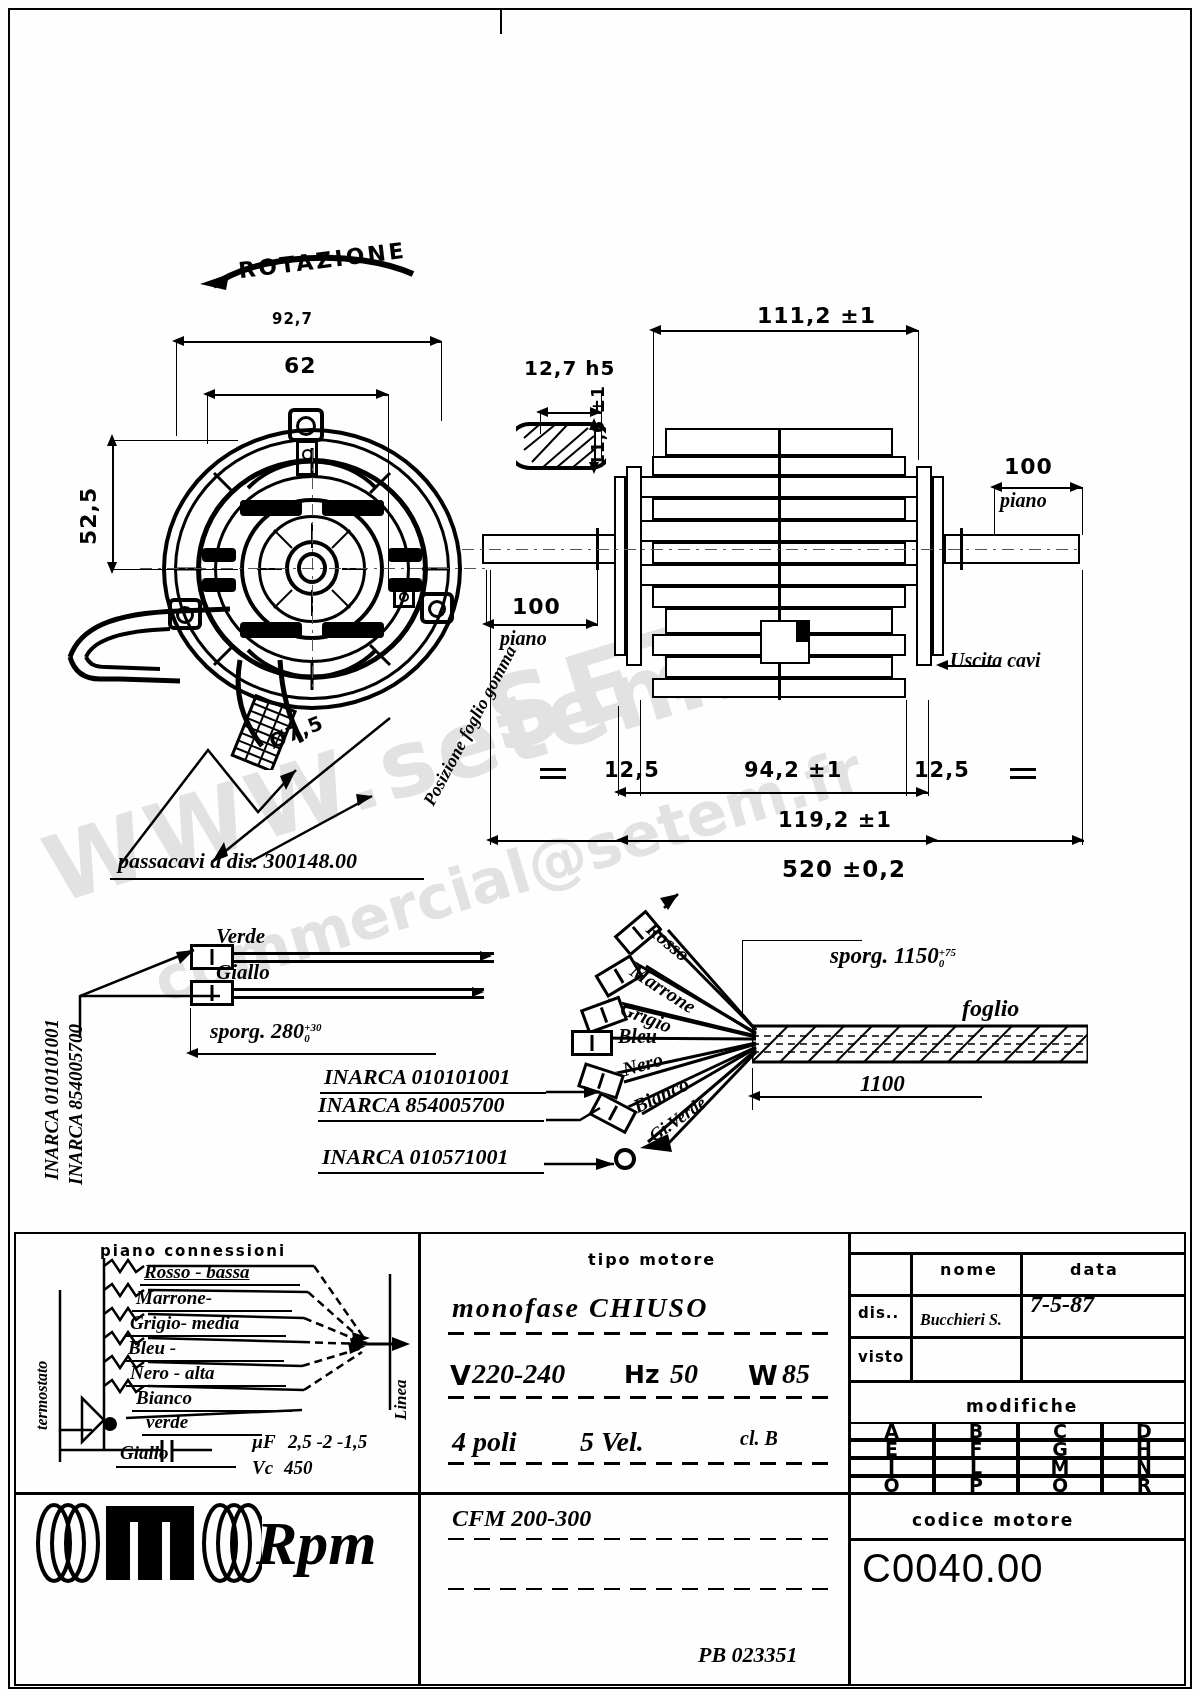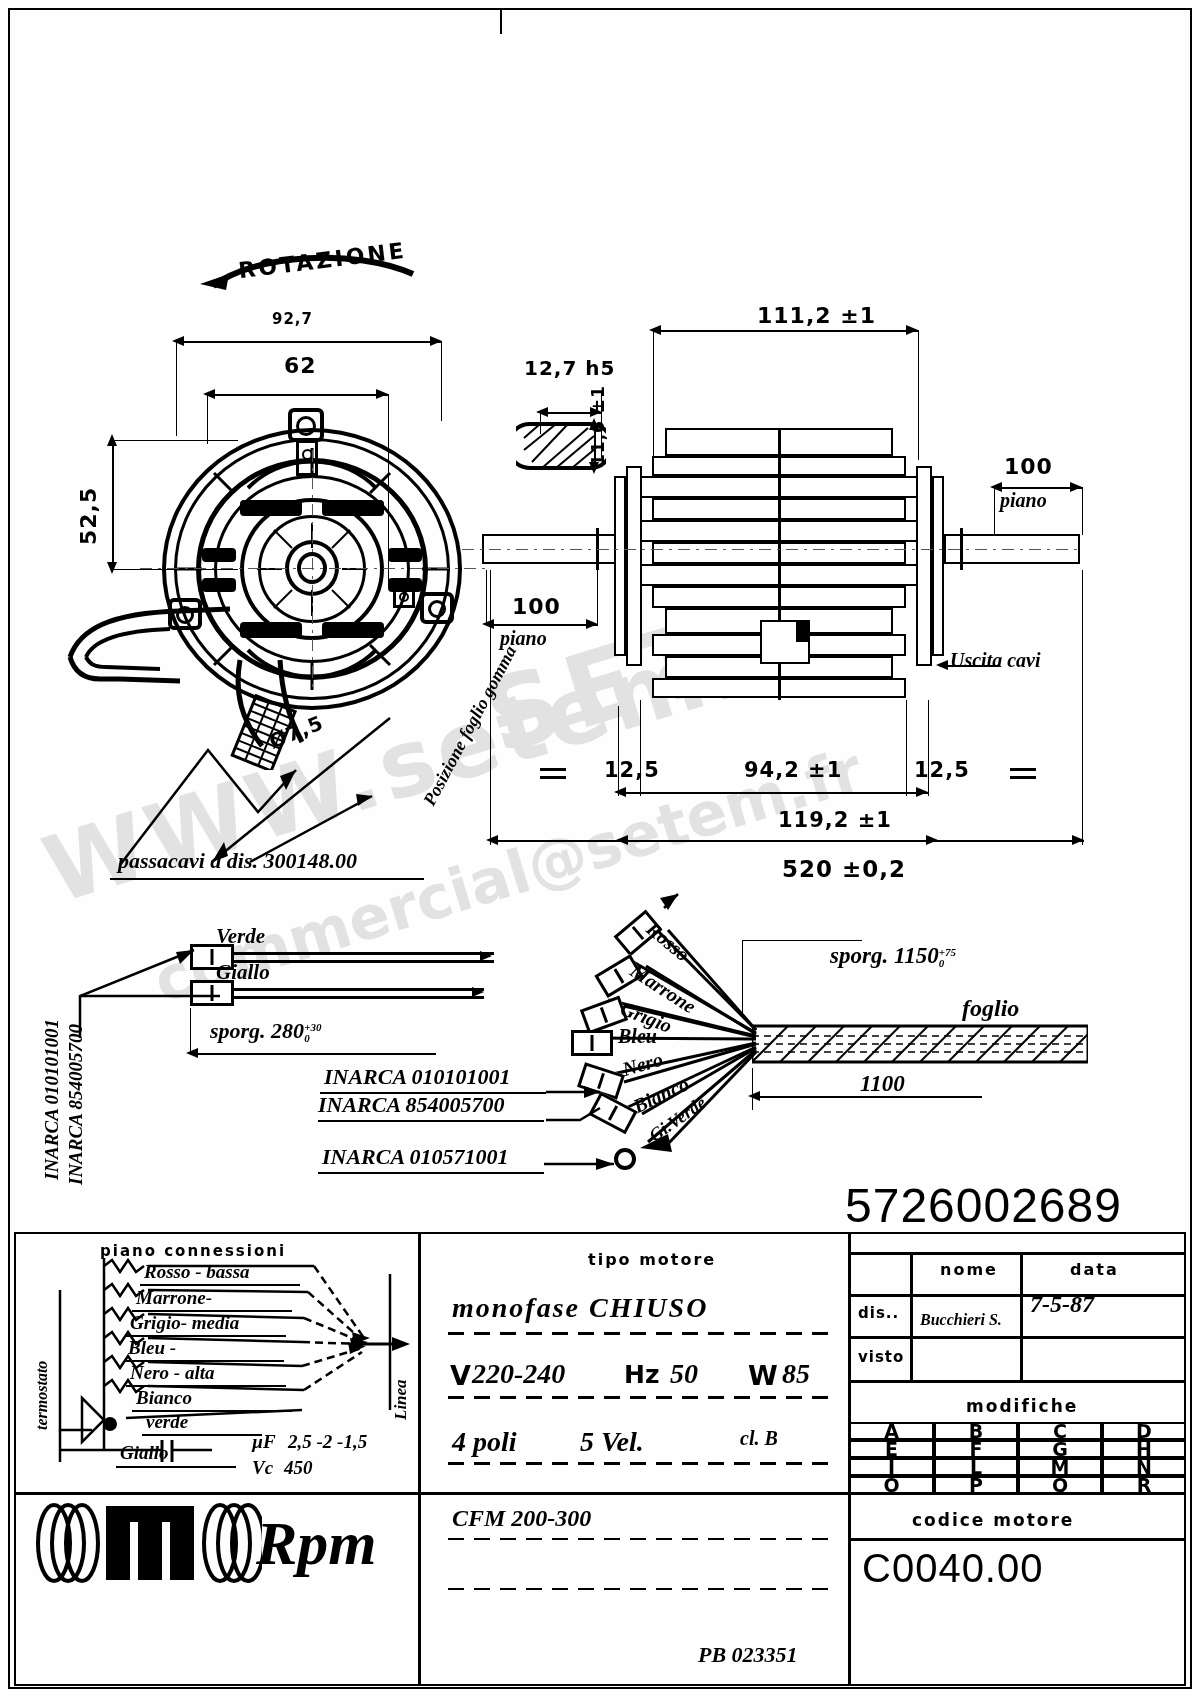--- a/index.html
+++ b/index.html
@@ -465,21 +465,20 @@
       <path d="M2,50 L36,50 L56,38" stroke="#000" stroke-width="2.5" fill="none"></path>
     </svg>
     <div class="t hand" style="left:322px;top:1146px;font-size:22px;">INARCA 010571001</div>
     <div class="solidline" style="left:318px;top:1172px;width:226px;height:2px;"></div>
     <svg style="position:absolute;left:544px;top:1150px;" width="90" height="30" viewBox="0 0 90 30">
       <path d="M0,14 L70,14" stroke="#000" stroke-width="2.5" fill="none"></path>
       <polygon points="70,14 52,8 52,20" fill="#000"></polygon>
     </svg>
   </div>
 
-  <div class="t bignum" style="left:845px;top:1182px;">5726002689</div>
 
   <div class="tb" style="left:14px;top:1232px;width:1172px;height:454px;"></div>
   <div class="tbline" style="position:absolute;left:418px;top:1232px;width:3px;height:454px;"></div>
   <div class="tbline" style="position:absolute;left:848px;top:1232px;width:3px;height:454px;"></div>
   <div class="tbline" style="position:absolute;left:14px;top:1492px;width:404px;height:3px;"></div>
   <div class="tbline" style="position:absolute;left:418px;top:1492px;width:430px;height:3px;"></div>
   <div class="tbline" style="position:absolute;left:848px;top:1492px;width:338px;height:3px;"></div>
 
   <div>
     <div class="t blk" style="left:100px;top:1244px;font-size:15px;letter-spacing:2px;">piano  connessioni</div>
@@ -533,21 +532,21 @@
       <path d="M52,170 L52,200" stroke="#000" stroke-width="2.5" fill="none"></path>
       <path d="M8,200 L110,200" stroke="#000" stroke-width="2.5" fill="none"></path>
       <path d="M8,180 L8,212" stroke="#000" stroke-width="2.5" fill="none"></path>
 
       <path d="M110,190 L110,212" stroke="#000" stroke-width="3" fill="none"></path>
       <path d="M120,190 L120,212" stroke="#000" stroke-width="3" fill="none"></path>
       <path d="M120,200 L160,200" stroke="#000" stroke-width="2.5" fill="none"></path>
       <circle cx="58" cy="174" r="7" fill="#000"></circle>
     </svg>
 
-    <div class="t hand" style="left:144px;top:1262px;font-size:19px;">Rosso - bassa</div>
+    <div class="t hand" style="left:144px;top:1262px;font-size:19px;text-decoration:underline;">Rosso - bassa</div>
     <div class="solidline" style="left:140px;top:1284px;width:160px;height:2px;"></div>
     <div class="t hand" style="left:136px;top:1288px;font-size:19px;">Marrone-</div>
     <div class="solidline" style="left:132px;top:1310px;width:160px;height:2px;"></div>
     <div class="t hand" style="left:130px;top:1313px;font-size:19px;">Grigio- media</div>
     <div class="solidline" style="left:126px;top:1335px;width:160px;height:2px;"></div>
     <div class="t hand" style="left:128px;top:1338px;font-size:19px;">Bleu -</div>
     <div class="solidline" style="left:124px;top:1360px;width:160px;height:2px;"></div>
     <div class="t hand" style="left:130px;top:1363px;font-size:19px;">Nero - alta</div>
     <div class="solidline" style="left:126px;top:1385px;width:160px;height:2px;"></div>
     <div class="t hand" style="left:136px;top:1388px;font-size:19px;">Bianco</div>

